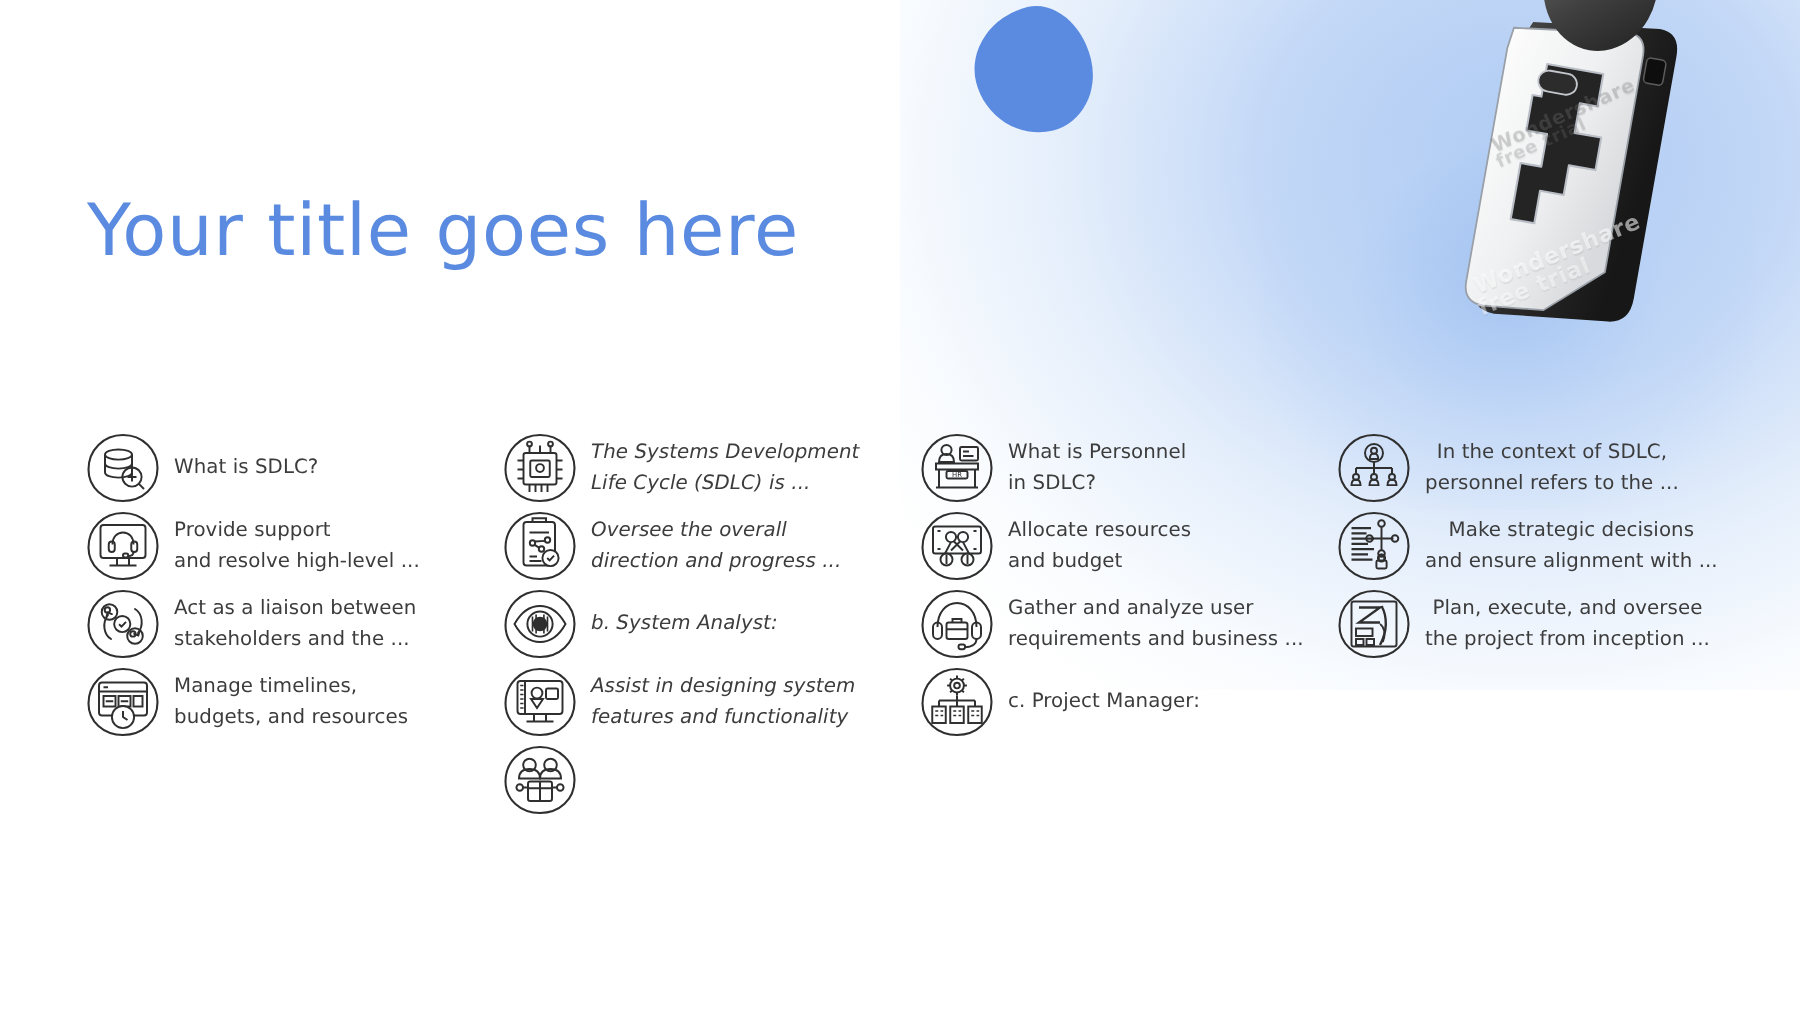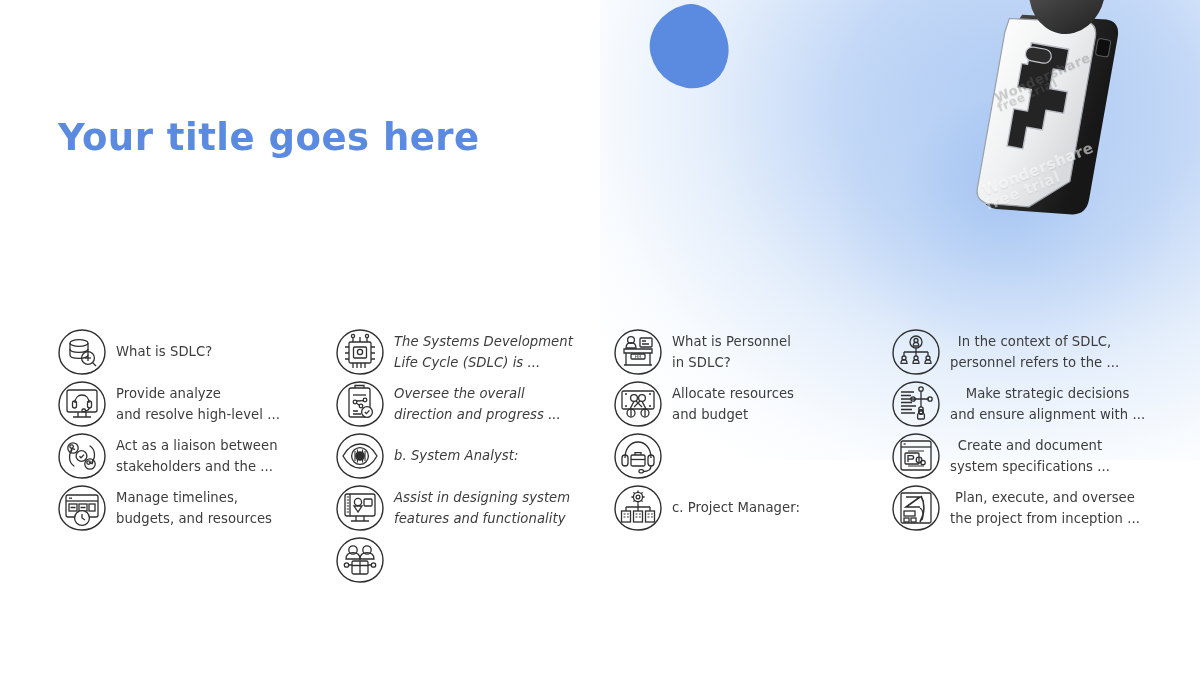--- a/index.html
+++ b/index.html
@@ -78,38 +78,37 @@
   }
   .wm-a { left: 36px; top: 106px; font-size: 13px; transform: rotate(-24deg); opacity:.55; color: rgba(120,120,120,.55); }
   .wm-b { left: 40px; top: 124px; font-size: 12px; transform: rotate(-24deg); opacity:.5;  color: rgba(120,120,120,.5); }
   .wm-c { left: 24px; top: 196px; font-size: 15px; transform: rotate(-22deg); opacity:.75; }
   .wm-d { left: 28px; top: 218px; font-size: 15px; transform: rotate(-22deg); opacity:.6; }
 
   
   .title {
     position: absolute;
     left: 58px;
-    top: 118px;
+    top: 128px;
     font-family: "DejaVu Sans", sans-serif;
-    font-size: 37px;
-    font-weight: 700;
+    font-size: 48px;
+    font-weight: 400;
     color: #5b8be0;
     letter-spacing: 0.5px;
     line-height: 1.1;
     white-space: nowrap;
   }
 
   
   .grid {
     position: absolute;
     left: 0;
     top: 286px;
     width: 1200px;
     display: flex;
-    margin-top: 40px;
   }
   .col {
     width: 278px;
     display: flex;
     flex-direction: column;
   }
   .col-1 { margin-left: 56px; width: 278px; }
   .col-2 { width: 278px; font-style: italic; }
   .col-3 { width: 278px; }
   .col-4 { width: 270px; text-align: center; }
@@ -223,21 +222,21 @@
             <rect x="11" y="11" width="30" height="22" rx="2"></rect>
             <path d="M22,33 L22,38 M30,33 L30,38 M17,38 L35,38"></path>
             <path d="M19,24 C19,19 22,16 26,16 C30,16 33,19 33,24"></path>
             <rect x="16.5" y="22" width="4" height="7" rx="2"></rect>
             <rect x="31.5" y="22" width="4" height="7" rx="2"></rect>
             <path d="M33,29 C33,31 31,31.8 29,31.8"></path>
             <rect x="26" y="30" width="3.5" height="2.6" rx="1.2"></rect>
           </g>
             </svg>
         </span>
-        <span class="item-text">Provide analyze
+        <span class="item-text">Provide support
 and resolve high-level ...</span>
       </div>
 
       <div class="item">
         <span class="icon-wrap">
           <svg viewBox="0 0 52 50">
               <g fill="none" stroke="#2f2f2f" stroke-width="1.3">
             <path d="M26,3 C39,3 49,13 49,25 C49,38 39,47 26,47 C13,47 3,38 3,26 C3,13 13,3 26,3 Z" stroke-width="1.4"></path>
             <circle cx="17" cy="17" r="5.2"></circle>
                 <circle cx="15.6" cy="15.6" r="1.8"></circle>
@@ -428,20 +427,22 @@
             <rect x="10" y="24" width="6" height="11" rx="3"></rect>
             <rect x="36" y="24" width="6" height="11" rx="3"></rect>
             <path d="M39,35 C39,39 35,40.5 31,40.5"></path>
             <rect x="27" y="38.6" width="4.4" height="3.2" rx="1.4"></rect>
             <rect x="19" y="24" width="14" height="11" rx="1.5"></rect>
             <path d="M23,24 L23,21.6 L29,21.6 L29,24"></path>
             <path d="M19,28.5 L33,28.5"></path>
           </g>
             </svg>
         </span>
+        <span class="item-text">Gather and analyze user
+requirements and business ...</span>
       </div>
 
       <div class="item">
         <span class="icon-wrap">
           <svg viewBox="0 0 52 50">
               <g fill="none" stroke="#2f2f2f" stroke-width="1.3">
             <path d="M26,3 C39,3 49,13 49,25 C49,38 39,47 26,47 C13,47 3,38 3,26 C3,13 13,3 26,3 Z" stroke-width="1.4"></path>
             <circle cx="26" cy="14" r="4.6"></circle>
                 <circle cx="26" cy="14" r="1.9"></circle>
             <path d="M26,7.4 L26,9.4 M26,18.6 L26,20.6 M19.4,14 L21.4,14 M30.6,14 L32.6,14 M21.4,9.4 L22.8,10.8 M29.2,17.2 L30.6,18.6 M30.6,9.4 L29.2,10.8 M22.8,17.2 L21.4,18.6"></path>
@@ -498,40 +499,20 @@
             <circle cx="31" cy="33" r="2.4"></circle>
             <rect x="27.6" y="34.6" width="6.8" height="5.4" rx="1"></rect>
             <path d="M29.2,34.6 L29.2,32.6 C29.2,31.4 30,30.8 31,30.8 C32,30.8 32.8,31.4 32.8,32.6 L32.8,34.6"></path>
           </g>
             </svg>
         </span>
         <span class="item-text">Make strategic decisions
 and ensure alignment with ...</span>
       </div>
 
-      <div class="item">
-        <span class="icon-wrap">
-          <svg viewBox="0 0 52 50">
-              <g fill="none" stroke="#2f2f2f" stroke-width="1.3">
-            <path d="M26,3 C39,3 49,13 49,25 C49,38 39,47 26,47 C13,47 3,38 3,26 C3,13 13,3 26,3 Z" stroke-width="1.4"></path>
-            <rect x="11" y="10" width="30" height="29" rx="2"></rect>
-            <path d="M11,16 L41,16"></path>
-                <path d="M13.6,13 L15.6,13"></path>
-            <path d="M18,20 L34,20 M18,35 L34,35" stroke-width="1.1"></path>
-            <rect x="15" y="22" width="14" height="11" rx="1"></rect>
-            <path d="M18,31 L18,24.6 L21.6,24.6 C23,24.6 23.6,25.4 23.6,26.4 C23.6,27.6 23,28.2 21.6,28.2 L18,28.2"></path>
-            <circle cx="29" cy="29" r="2.8"></circle>
-                <circle cx="33" cy="31.5" r="2.2"></circle>
-            <path d="M30.6,31 L31.8,30.2"></path>
-          </g>
-            </svg>
-        </span>
-        <span class="item-text">Create and document
-system specifications ...</span>
-      </div>
 
       <div class="item">
         <span class="icon-wrap">
           <svg viewBox="0 0 52 50">
               <g fill="none" stroke="#2f2f2f" stroke-width="1.3">
             <path d="M26,3 C39,3 49,13 49,25 C49,38 39,47 26,47 C13,47 3,38 3,26 C3,13 13,3 26,3 Z" stroke-width="1.4"></path>
             <rect x="11" y="10" width="30" height="30" rx="1.5"></rect>
             <path d="M16,14 L30,14 L16,24 L30,24" stroke-width="1.6"></path>
             <rect x="14" y="28" width="11" height="5"></rect>
             <rect x="14" y="35" width="5" height="4"></rect>

